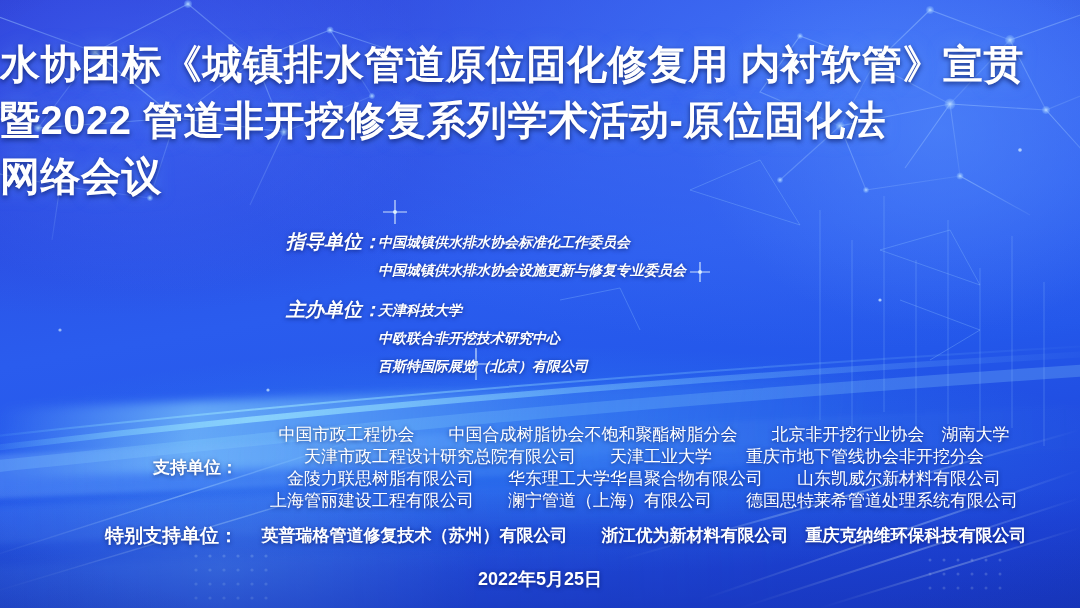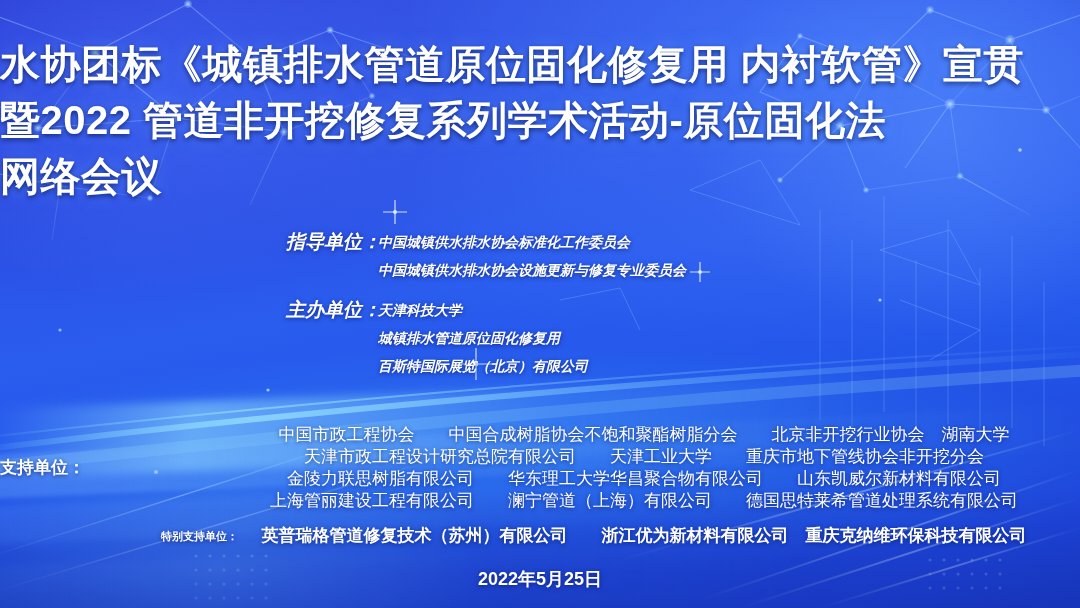--- a/index.html
+++ b/index.html
@@ -90,35 +90,35 @@
   .org-values{flex:1;}
   .org-val{
     color:#ffffff;font-weight:700;font-size:14px;line-height:28px;white-space:nowrap;
     text-shadow:0 1px 4px rgba(5,20,90,.7);
   }
   .org-gap{height:12px;}
 
   .support-block{position:absolute;left:0;right:0;top:424px;}
   .sup-row{display:flex;align-items:center;}
   .sup-label{
-    width:238px;flex:none;
+    width:238px;flex:none;text-align:right;
     color:#ffffff;font-weight:700;font-size:17px;line-height:22px;
     text-shadow:0 1px 4px rgba(5,20,90,.7);
   }
   .sup-lines{flex:1;}
   .sup-line{
     color:#ffffff;font-weight:400;font-size:17px;line-height:22px;
     text-align:center;white-space:nowrap;padding-right:30px;
     text-shadow:0 1px 4px rgba(5,20,90,.7);
   }
 
   .special-row{position:absolute;left:0;right:0;top:524px;display:flex;align-items:center;}
   .spec-label{
     width:238px;flex:none;text-align:right;
-    color:#ffffff;font-weight:700;font-size:11px;line-height:24px;
+    color:#ffffff;font-weight:700;font-size:19px;line-height:24px;
     text-shadow:0 1px 4px rgba(5,20,90,.7);
   }
   .spec-val{
     flex:1;text-align:center;padding-right:30px;white-space:nowrap;
     color:#ffffff;font-weight:700;font-size:17px;line-height:24px;
     text-shadow:0 1px 4px rgba(5,20,90,.7);
   }
 
   .date-row{position:absolute;left:0;right:0;top:566px;text-align:center;}
   .date-txt{
@@ -335,21 +335,21 @@
       </div>
 
       <div class="org-gap"></div>
 
       <div class="org-row">
         <div class="org-inner">
           <div class="org-label">主办单位</div>
           <div class="org-colon">：</div>
           <div class="org-values">
             <div class="org-val">天津科技大学</div>
-            <div class="org-val">城镇排水管道原位固化修复用</div>
+            <div class="org-val">中欧联合非开挖技术研究中心</div>
             <div class="org-val">百斯特国际展览（北京）有限公司</div>
           </div>
         </div>
       </div>
     </div>
 
     <div class="support-block">
       <div class="sup-row">
         <div class="sup-label">支持单位：</div>
         <div class="sup-lines">

